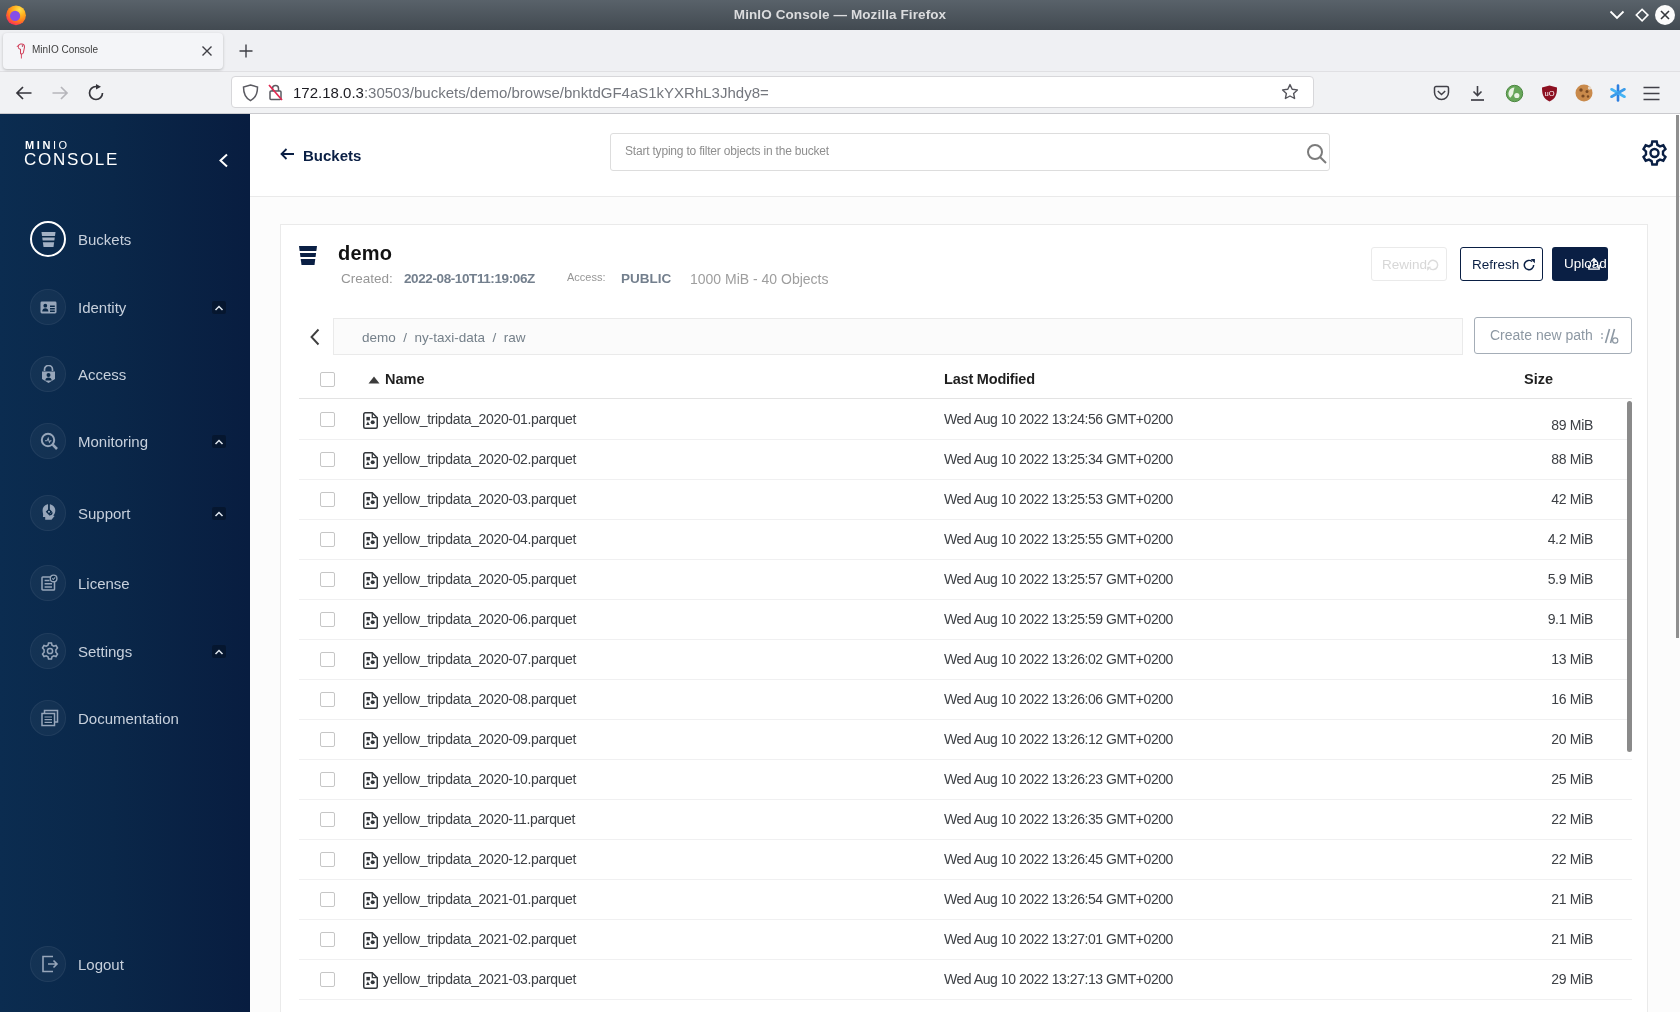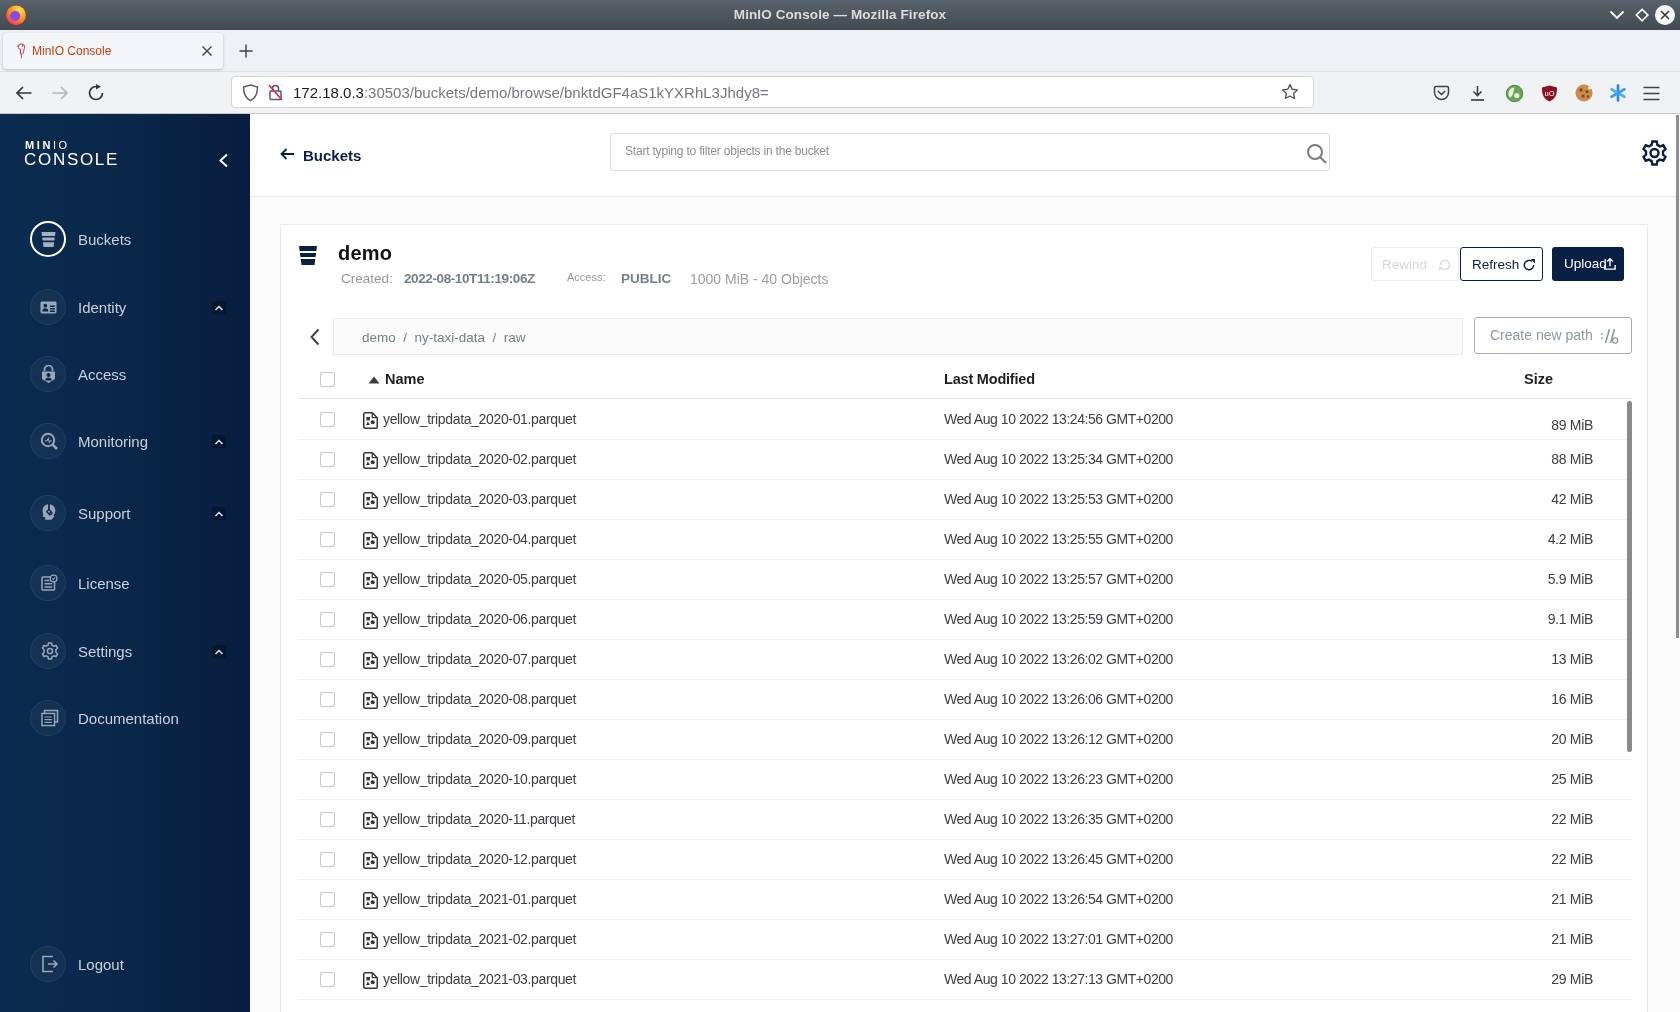--- a/index.html
+++ b/index.html
@@ -7,21 +7,21 @@
   body { position:relative; background:#fff; }
   .abs { position:absolute; }
 
   
   #titlebar { left:0; top:0; width:1680px; height:30px;
     background:linear-gradient(#59626a,#424a51); }
   #titletext { width:100%; top:7px; text-align:center; color:#dbdcde; font-size:13.5px; font-weight:bold; letter-spacing:0.1px; }
   #tabbar { left:0; top:30px; width:1680px; height:42px; background:#eff0f3; border-bottom:1px solid #e0e0e3; }
   #tab { left:3px; top:33px; width:220px; height:36px; background:#f4f5f8; border-radius:4px;
     box-shadow:0 1px 3px rgba(0,0,0,0.22); }
-  #tabtitle { left:32px; top:44px; font-size:12px; color:#c2410c; }
+  #tabtitle { left:32px; top:44px; font-size:10px; color:#404040; }
   #urlbar { left:0; top:72px; width:1680px; height:42px; background:#f1f2f4; border-bottom:1px solid #cacace; }
   #urlfield { left:231px; top:76px; width:1083px; height:32px; background:#fff; border:1px solid #d7d7da; border-radius:4px; }
   #urltext { left:293px; top:84px; font-size:15px; color:#74777e; white-space:nowrap; }
   #urltext b { color:#1c1c22; font-weight:normal; }
 
   
   #sidebar { left:0; top:114px; width:250px; height:898px;
     background:linear-gradient(90deg,#0b2c50 0%,#0a2749 45%,#081d40 100%); }
   .mcircle { width:36px; height:36px; border-radius:50%;
     background:rgba(255,255,255,0.04); border:1px solid rgba(255,255,255,0.055); }
@@ -273,35 +273,35 @@
   <path d="M1 1 L19 1 L16.5 20 L3.5 20 Z" fill="#0a1f44"></path>
   <path d="M0.5 7 H19.5 M0.5 13 H19.5" stroke="#fff" stroke-width="1.8"></path>
 </svg>
 <div class="abs" style="left:338px;top:242px;font-size:20px;font-weight:bold;color:#121212;letter-spacing:0.2px;">demo</div>
 <div class="abs" style="left:341px;top:271px;font-size:13.5px;color:#969696;">Created:</div>
 <div class="abs" style="left:404px;top:271px;font-size:13.5px;font-weight:bold;color:#737f8d;letter-spacing:-0.4px;">2022-08-10T11:19:06Z</div>
 <div class="abs" style="left:567px;top:271px;font-size:11px;color:#969696;">Access:</div>
 <div class="abs" style="left:621px;top:271px;font-size:13.5px;font-weight:bold;color:#737f8d;">PUBLIC</div>
 <div class="abs" style="left:690px;top:271px;font-size:14px;color:#9e9e9e;">1000 MiB - 40 Objects</div>
 
-<div class="abs btn" style="left:1371px;width:88px;border:1px solid #eaeaea;color:#d7d7d7;">
+<div class="abs btn" style="left:1371px;width:76px;border:1px solid #eaeaea;color:#d7d7d7;">
   <span style="position:absolute;left:10px;top:9px;font-size:13.5px;">Rewind</span>
   <svg style="position:absolute;right:6px;top:10px" width="14" height="14" viewBox="0 0 15 15">
       <path d="M2.5 7.5 A5 5 0 1 1 4.2 11.2" stroke="#dcdcdc" stroke-width="1.6" fill="none"></path>
       <path d="M1.2 9.3 L5.7 9.3 L1.2 13.8 Z" fill="#dcdcdc"></path>
     </svg>
 </div>
 <div class="abs btn" style="left:1460px;width:83px;border:1px solid #0a1f44;color:#0a1f44;">
   <span style="position:absolute;left:11px;top:9px;font-size:13.5px;">Refresh</span>
   <svg style="position:absolute;right:6px;top:10px" width="14" height="14" viewBox="0 0 15 15">
       <path d="M12.5 7.5 A5 5 0 1 1 10.8 3.8" stroke="#0a1f44" stroke-width="1.6" fill="none"></path>
       <path d="M9.3 1.2 L13.8 1.2 L13.8 5.7 Z" fill="#0a1f44"></path>
     </svg>
 </div>
-<div class="abs btn" style="left:1552px;width:72px;background:#0a1f44;color:#fff;">
+<div class="abs btn" style="left:1552px;width:56px;background:#0a1f44;color:#fff;">
   <span style="position:absolute;left:12px;top:9px;font-size:13.5px;">Upload</span>
   <svg style="position:absolute;right:7px;top:10px" width="14" height="14" viewBox="0 0 15 15">
       <path d="M7.5 10 L7.5 2 M4.5 4.8 L7.5 1.8 L10.5 4.8" stroke="#fff" stroke-width="1.5" fill="none"></path>
       <path d="M2 8.5 L2 13 L13 13 L13 8.5" stroke="#fff" stroke-width="1.5" fill="none"></path>
     </svg>
 </div>
 
 <div class="abs" style="left:296px;top:318px;width:1167px;height:37px;border:1px solid #eaeaea;background:#fbfbfb;"></div>
 <div class="abs" style="left:296px;top:318px;width:38px;height:37px;border-right:1px solid #eaeaea;background:#fff;"></div>
 <svg class="abs" style="left:309px;top:328px" width="12" height="18" viewBox="0 0 12 18">

